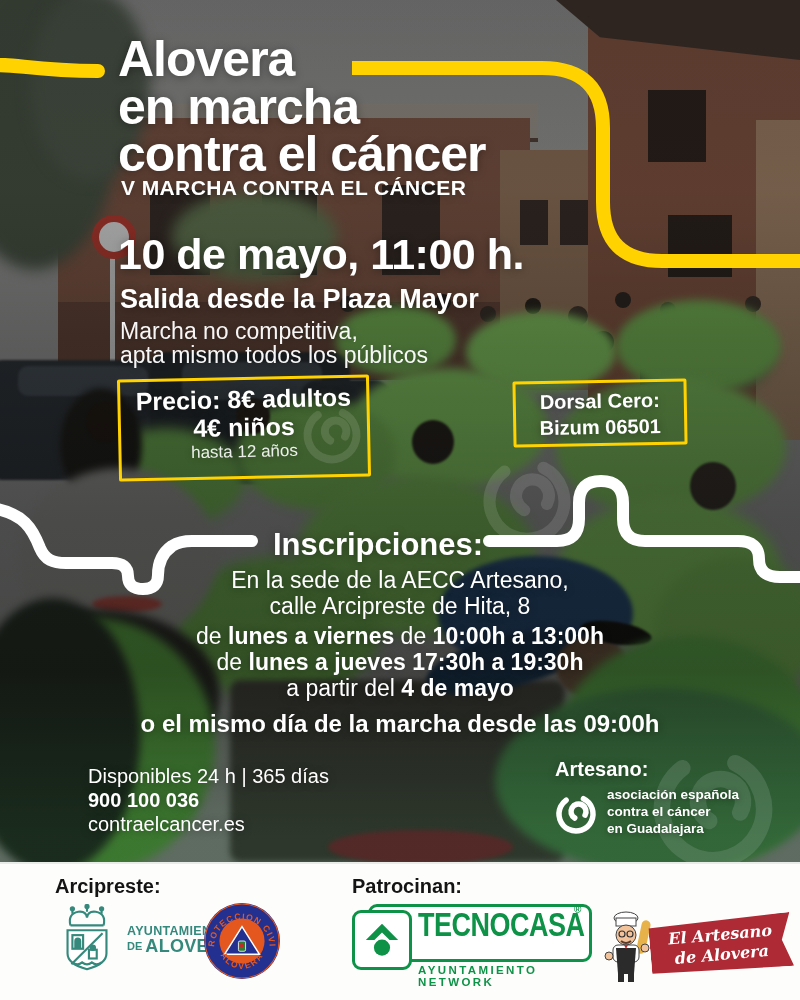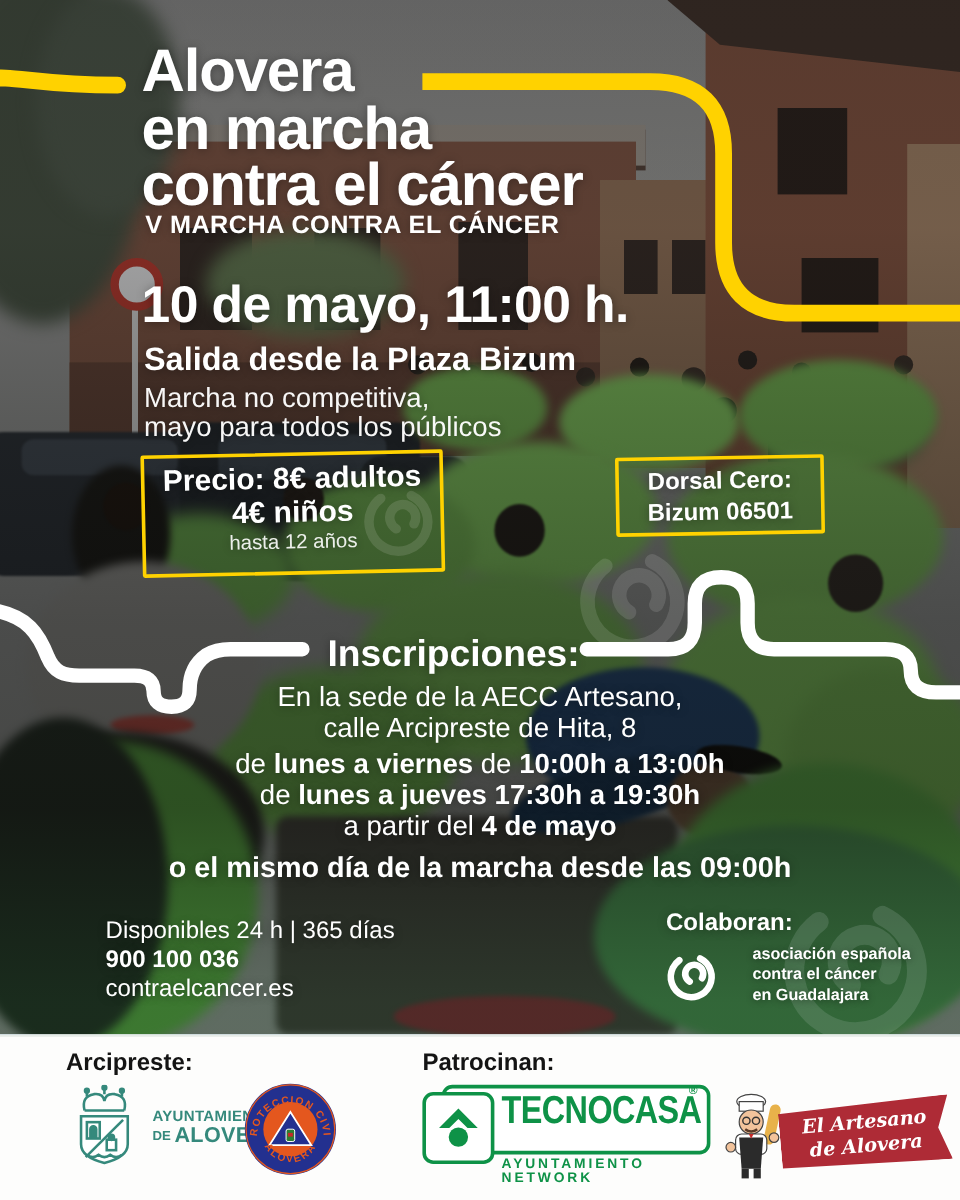--- a/index.html
+++ b/index.html
@@ -47,21 +47,21 @@
   .pricebox .l3{font-weight:400;font-size:17px;opacity:.9;margin-top:1px;}
   .dorsalbox{left:513px;top:380px;width:168px;height:55px;transform:rotate(-1deg);padding-top:5px;}
   .dorsalbox div{font-weight:800;font-size:20px;line-height:1.32;}
   .ins-heading{left:0;top:527px;width:756px;text-align:center;font-weight:800;font-size:31px;}
   .ins-body{left:0;top:567px;width:800px;text-align:center;font-size:23px;font-weight:400;line-height:1.13;}
   .ins-body .b{font-weight:800;}
   .sameday{margin-top:9px;font-weight:800;font-size:24px;}
   .contact{left:88px;top:764px;font-size:20px;line-height:1.2;font-weight:400;}
   .contact .phone{font-weight:800;}
   .organiza-h{left:555px;top:758px;font-weight:800;font-size:20px;}
-  .aecc{left:551px;top:787px;display:flex;align-items:center;gap:26px;justify-content:center;}
+  .aecc{left:551px;top:787px;display:flex;align-items:center;gap:6px;justify-content:center;}
   .aecc-text{font-size:13.5px;font-weight:600;line-height:1.25;text-shadow:0 1px 6px rgba(0,0,0,.4);}
   
   .footer{left:0;top:862px;width:800px;height:138px;background:#fdfdfc;border-top:2px solid #e7ece8;color:#141414;}
   .footer .label{position:absolute;top:11px;font-weight:800;font-size:20px;}
   .lab-col{left:55px;} .lab-pat{left:352px;}
   .ayto{position:absolute;left:55px;top:40px;display:flex;align-items:center;gap:8px;color:#35897c;}
   .ayto-name{font-weight:800;line-height:1;}
   .ayto-name .s1{font-size:12.5px;letter-spacing:.3px;display:block;}
   .ayto-name .s2{font-size:11px;vertical-align:2px;}
   .ayto-name .s3{font-size:18px;letter-spacing:.3px;}
@@ -174,24 +174,24 @@
   </svg>
 
   <div class="abs w title">
     <div>Alovera</div>
     <div>en marcha</div>
     <div>contra el cáncer</div>
   </div>
   <div class="abs w subtitle">V MARCHA CONTRA EL CÁNCER</div>
 
   <div class="abs w datetime">10 de mayo, 11:00 h.</div>
-  <div class="abs w startpoint">Salida desde la Plaza Bizum</div>
+  <div class="abs w startpoint">Salida desde la Plaza Mayor</div>
   <div class="abs w note">
     <div>Marcha no competitiva,</div>
-    <div>mayo para todos los públicos</div>
+    <div>apta mismo todos los públicos</div>
   </div>
 
   <div class="abs w ybox pricebox">
     <div class="l1">Precio: 8€ adultos</div>
     <div class="l2">4€ niños</div>
     <div class="l3">hasta 12 años</div>
   </div>
   <div class="abs w ybox dorsalbox">
     <div>Dorsal Cero:</div>
     <div>Bizum 06501</div>
@@ -206,21 +206,21 @@
     <div><span>a partir del </span><span class="b">4 de mayo</span></div>
     <div class="sameday">o el mismo día de la marcha desde las 09:00h</div>
   </div>
 
   <div class="abs w contact">
     <div>Disponibles 24 h | 365 días</div>
     <div class="phone">900 100 036</div>
     <div>contraelcancer.es</div>
   </div>
 
-  <div class="abs w organiza-h">Colaboran:</div>
+  <div class="abs w organiza-h">Artesano:</div>
   <div class="abs aecc">
     <svg width="50" height="50" viewBox="0 0 100 100" style="color:#fff">
       <use href="#aecc-spiral"></use>
     </svg>
     <div class="w aecc-text">
       <div>asociación española</div>
       <div>contra el cáncer</div>
       <div>en Guadalajara</div>
     </div>
   </div>

